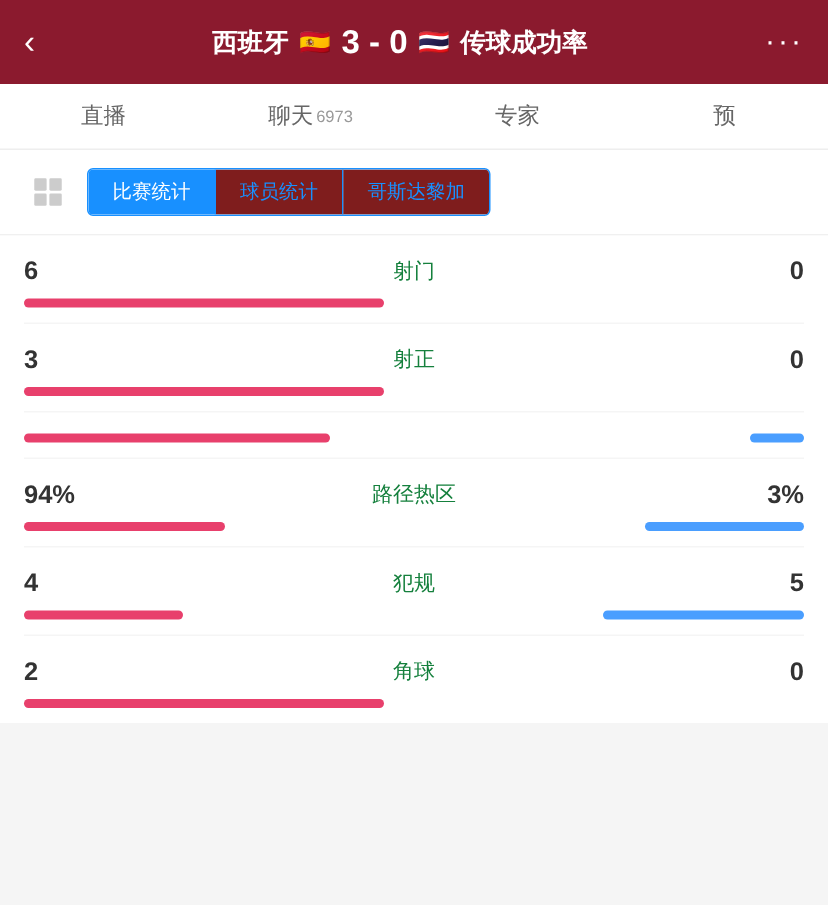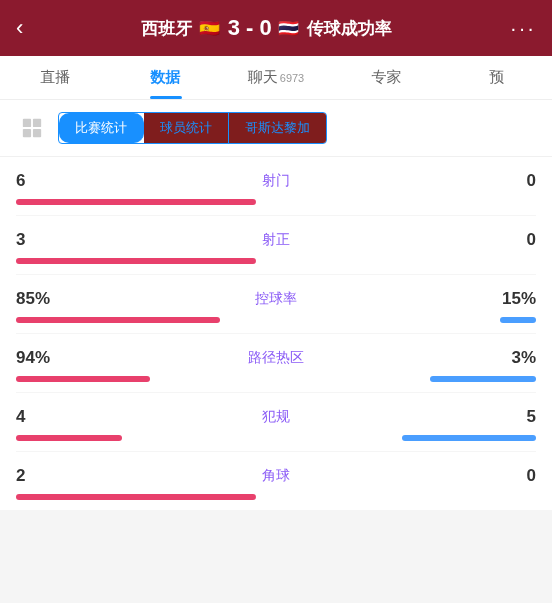--- a/index.html
+++ b/index.html
@@ -122,21 +122,20 @@
       cursor: pointer;
       background: #7f1d1d;
       border-right: 1px solid #1890ff;
     }
     .sub-tab:last-child {
       border-right: none;
     }
     .sub-tab.active {
       background: #1890ff;
       color: white;
-      border-radius: 10px;
     }
 
     
     .stats-content {
       background: white;
       padding: 0 16px;
     }
 
     .stat-row {
       padding: 14px 0 10px;
@@ -153,21 +152,21 @@
       margin-bottom: 8px;
     }
     .stat-left {
       font-size: 17px;
       font-weight: 600;
       color: #333;
       width: 60px;
     }
     .stat-label {
       font-size: 14px;
-      color: #8b5cf6;
+      color: #15803d;
       text-align: center;
       flex: 1;
     }
     .stat-right {
       font-size: 17px;
       font-weight: 600;
       color: #333;
       width: 60px;
       text-align: right;
     }
@@ -210,23 +209,20 @@
     <span>🇹🇭</span>
     <span>传球成功率</span>
   </div>
   <div class="header-more">···</div>
 </div>
 
 <div class="nav-tabs">
   <div class="nav-tab">
     <span>直播</span>
   </div>
-  <div class="nav-tab active">
-    <span>数据</span>
-  </div>
   <div class="nav-tab">
     <span>聊天</span>
     <span class="chat-count">6973</span>
   </div>
   <div class="nav-tab">
     <span>专家</span>
   </div>
   <div class="nav-tab">
     <span>预</span>
   </div>
@@ -273,25 +269,20 @@
       <span class="stat-label">射正</span>
       <span class="stat-right">0</span>
     </div>
     <div class="bars-container">
       <div class="bar-left" style="width: 240px;"></div>
       <div class="bar-spacer"></div>
       <div class="bar-right" style="width: 0px;"></div>
     </div>
   </div>
     <div class="stat-row">
-    <div class="stat-values">
-      <span class="stat-left">85%</span>
-      <span class="stat-label">控球率</span>
-      <span class="stat-right">15%</span>
-    </div>
     <div class="bars-container">
       <div class="bar-left" style="width: 204px;"></div>
       <div class="bar-spacer"></div>
       <div class="bar-right" style="width: 36px;"></div>
     </div>
   </div>
     <div class="stat-row">
     <div class="stat-values">
       <span class="stat-left">94%</span>
       <span class="stat-label">路径热区</span>

